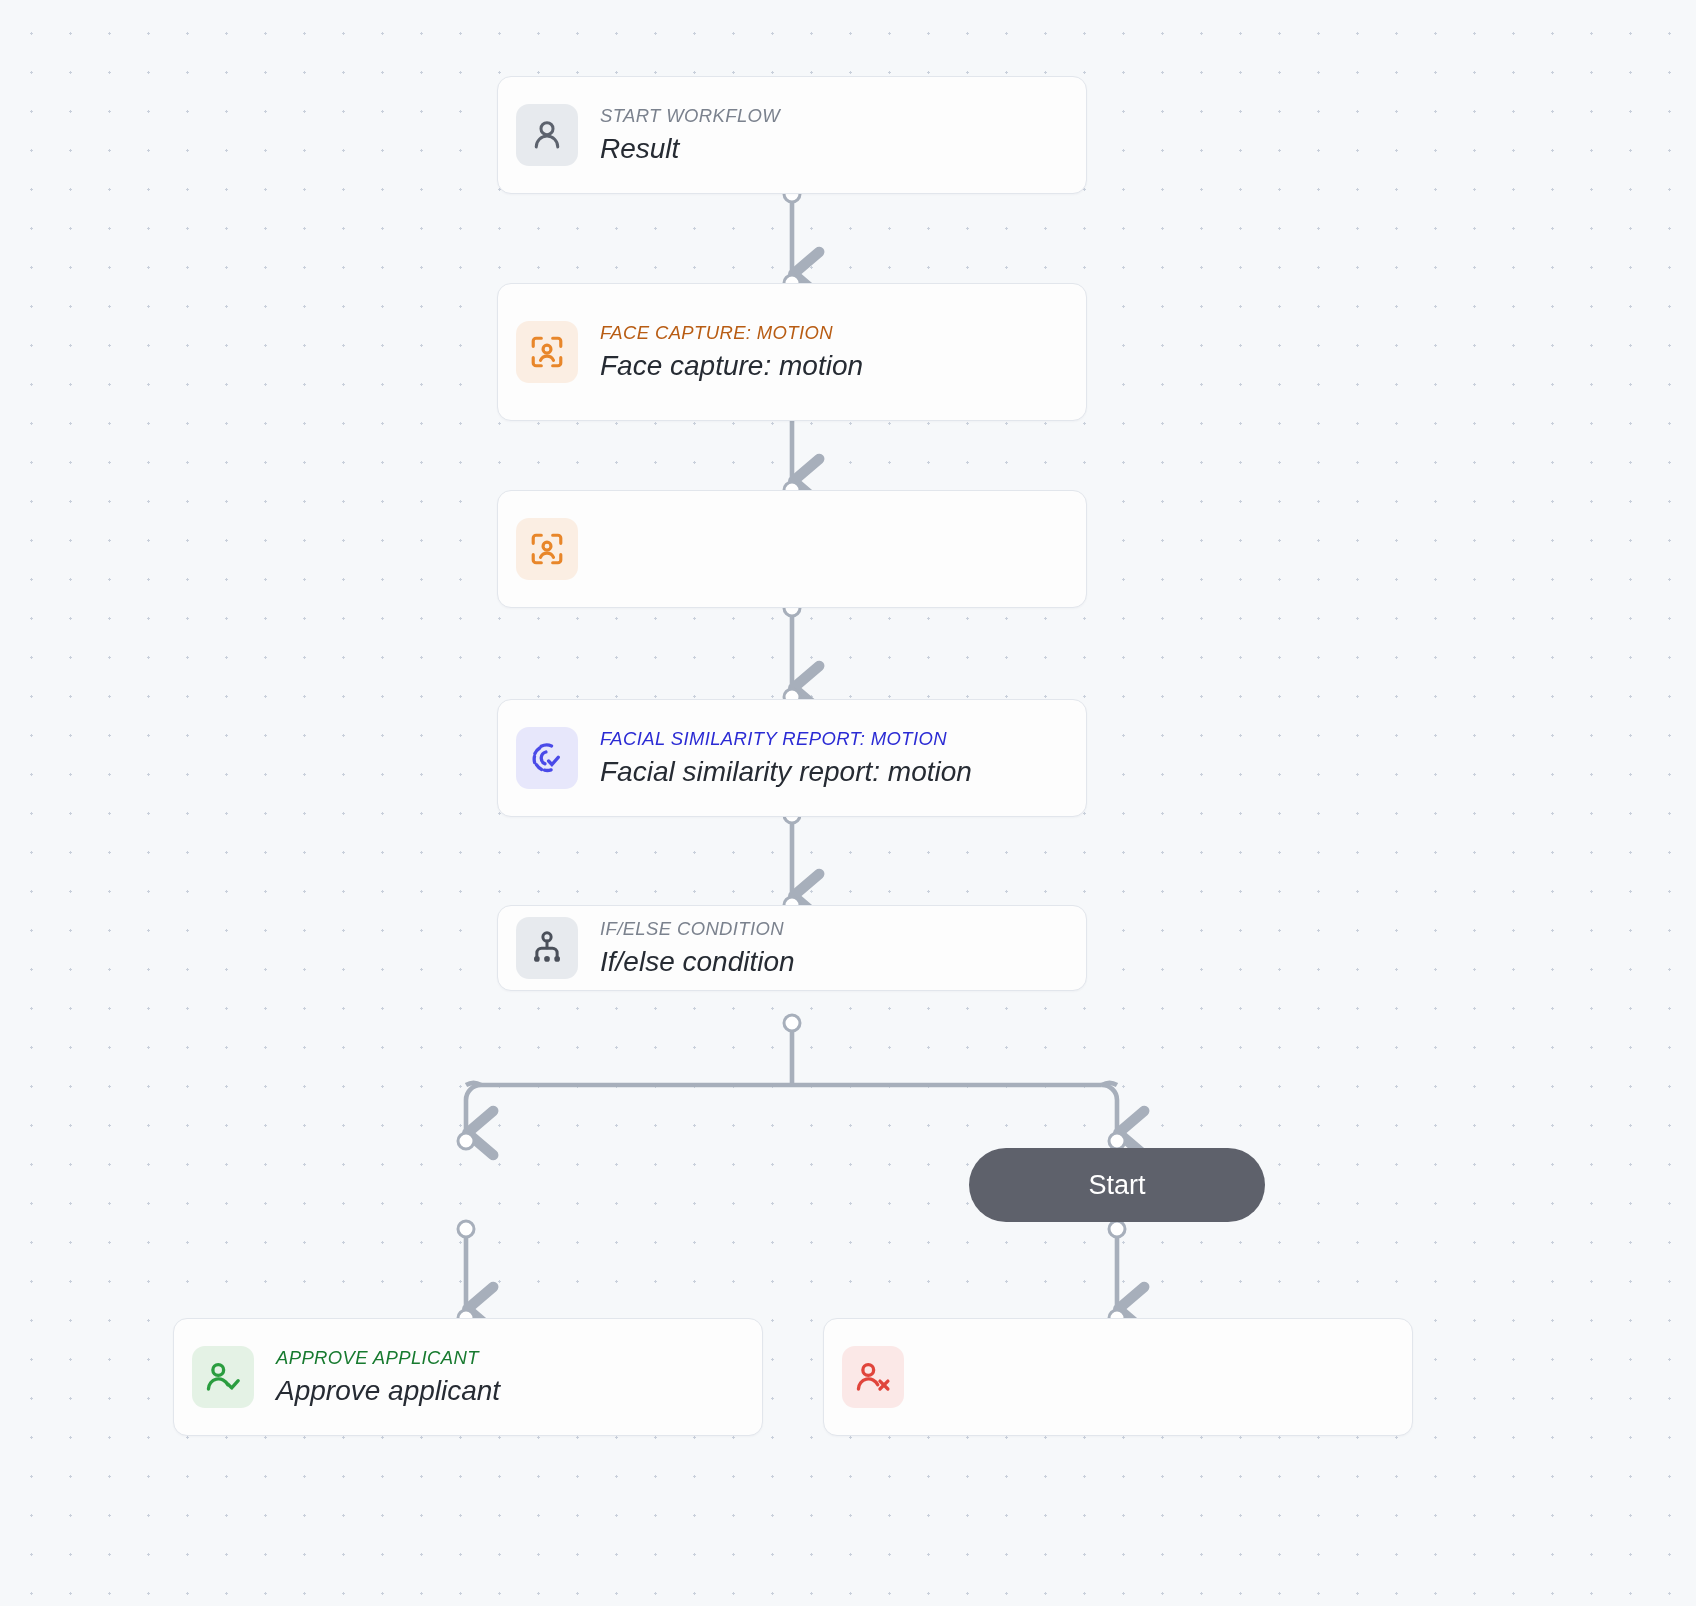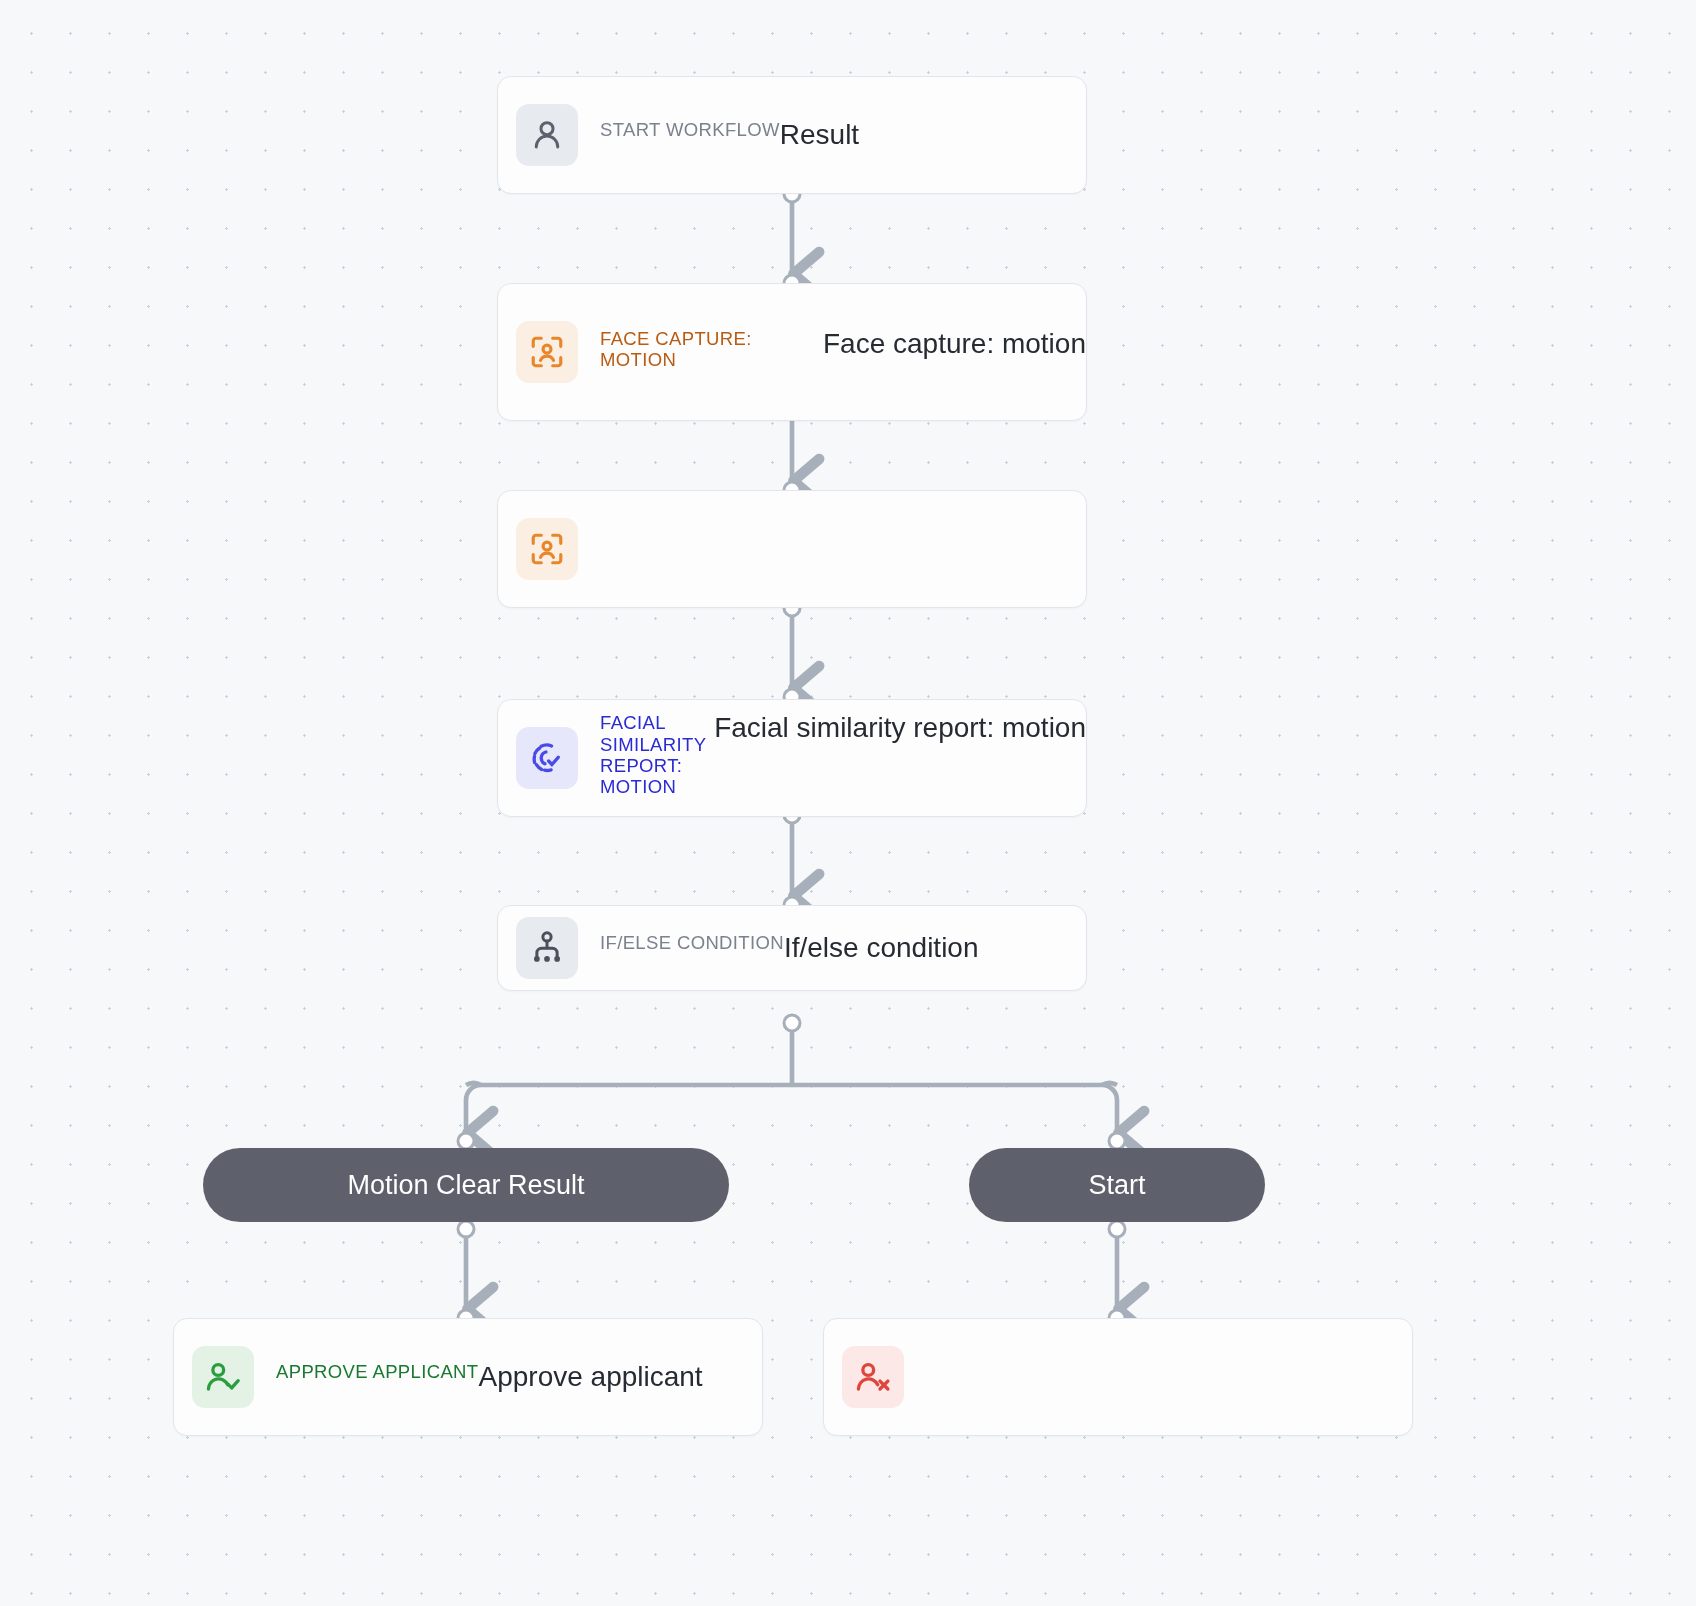--- a/index.html
+++ b/index.html
@@ -32,23 +32,24 @@
     border-radius:13px;
     flex:0 0 auto;
     display:flex;align-items:center;justify-content:center;
   }
   .tile-gray{background:#e7eaee;}
   .tile-orange{background:#fbeee3;}
   .tile-indigo{background:#e7e7fb;}
   .tile-green{background:#e4f2e5;}
   .tile-red{background:#fbe8e7;}
   .node-text{
-    display:flex;flex-direction:row;justify-content:center;
+    display:flex;flex-direction:column;justify-content:center;
     margin-left:22px;
     line-height:1.15;
+    font-style:italic;
   }
   .kicker{
     font-size:18.5px;
     letter-spacing:.36px;
     text-transform:uppercase;
     margin-bottom:6px;
     font-weight:400;
   }
   .k-gray{color:#7b828e;}
   .k-orange{color:#b85c13;}
@@ -206,23 +207,20 @@
         <circle cx="12" cy="18.9" r="1.8" fill="#4b505a" stroke="none"></circle>
         <circle cx="18.4" cy="18.9" r="1.8" fill="#4b505a" stroke="none"></circle>
       </svg>
     </div>
     <div class="node-text">
       <div class="kicker k-gray">IF/ELSE CONDITION</div>
       <div class="title">If/else condition</div>
     </div>
   </div>
 
-  <div class="pill" style="left:203px;top:1148px;width:526px;height:74px;">
-    <span>Motion Clear Result</span>
-  </div>
   <div class="pill" style="left:969px;top:1148px;width:296px;height:74px;">
     <span>Start</span>
   </div>
 
   <div class="node" style="left:173px;top:1318px;width:590px;height:118px;">
     <div class="icon-tile tile-green">
       <svg width="38" height="38" viewBox="0 0 24 24" fill="none" stroke="#2a9d3f" stroke-width="2.1" stroke-linecap="round" stroke-linejoin="round">
         <circle cx="9" cy="7.6" r="3.4"></circle>
         <path d="M2.8 19.6a6.4 6.4 0 0 1 12.2-2.7"></path>
         <path d="M15.3 16.6l2.2 2.3 4.1-4.6"></path>

